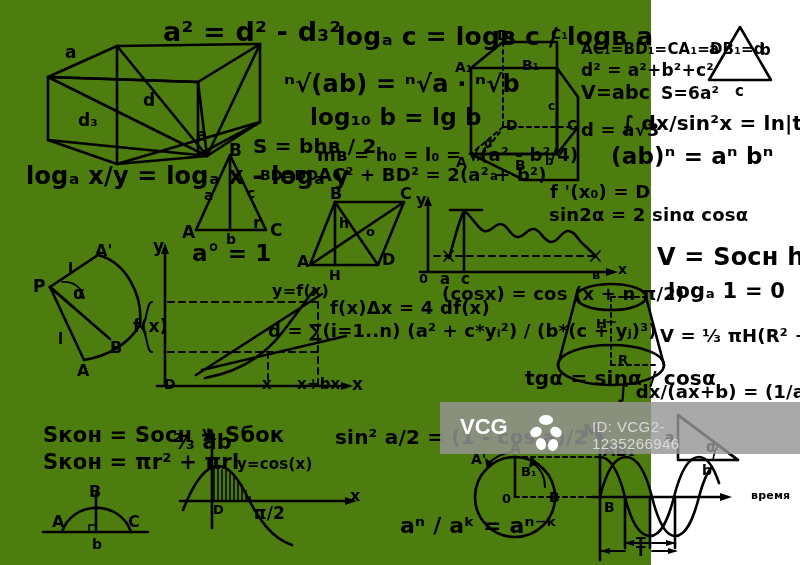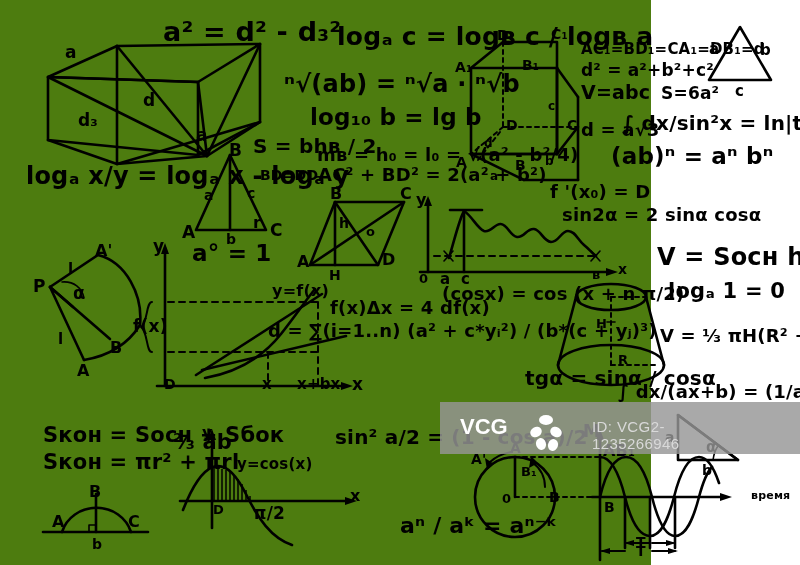--- a/index.html
+++ b/index.html
@@ -293,21 +293,21 @@
   <div class="f hw" style="left:268px;top:322px;font-size:18px;">d = ∑(i=1..n) (a² + c*yᵢ²) / (b*(c + yⱼ)³)</div>
 
   <div class="f hw" style="left:416px;top:192px;font-size:16px;">y</div>
   <div class="f hw" style="left:618px;top:262px;font-size:14px;">x</div>
   <div class="f hw" style="left:419px;top:272px;font-size:13px;">0</div>
   <div class="f hw" style="left:440px;top:272px;font-size:15px;">a</div>
   <div class="f hw" style="left:461px;top:272px;font-size:15px;">c</div>
   <div class="f hw" style="left:592px;top:268px;font-size:13px;">в</div>
 
   <div class="f hw" style="left:550px;top:183px;font-size:18px;">f '(x₀) = D</div>
-  <div class="f hw" style="left:562px;top:206px;font-size:18px;">sin2α = 2 sinα cosα</div>
+  <div class="f hw" style="left:549px;top:206px;font-size:18px;">sin2α = 2 sinα cosα</div>
   <div class="f hw" style="left:442px;top:285px;font-size:18px;">(cosx) = cos (x + n π/2)</div>
 
   <div class="f hw" style="left:657px;top:245px;font-size:24px;">V = Sосн h</div>
   <div class="f hw" style="left:668px;top:281px;font-size:21px;">logₐ 1 = 0</div>
   <div class="f hw" style="left:660px;top:327px;font-size:18px;">V = ⅓ πH(R² + Rr + r²)</div>
 
   <div class="f hw" style="left:596px;top:317px;font-size:13px;">H</div>
   <div class="f hw" style="left:618px;top:353px;font-size:13px;">R</div>
 
   <div class="f hw" style="left:525px;top:368px;font-size:20px;">tgα = sinα / cosα</div>

